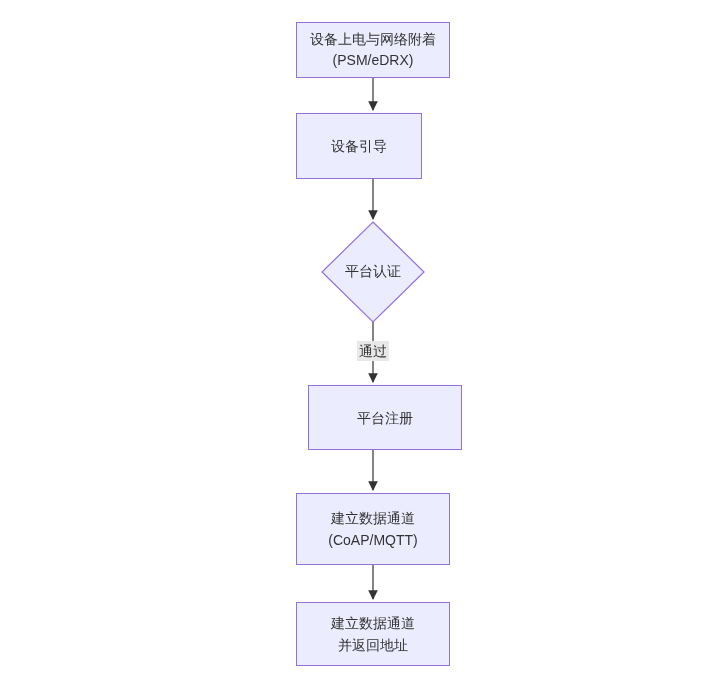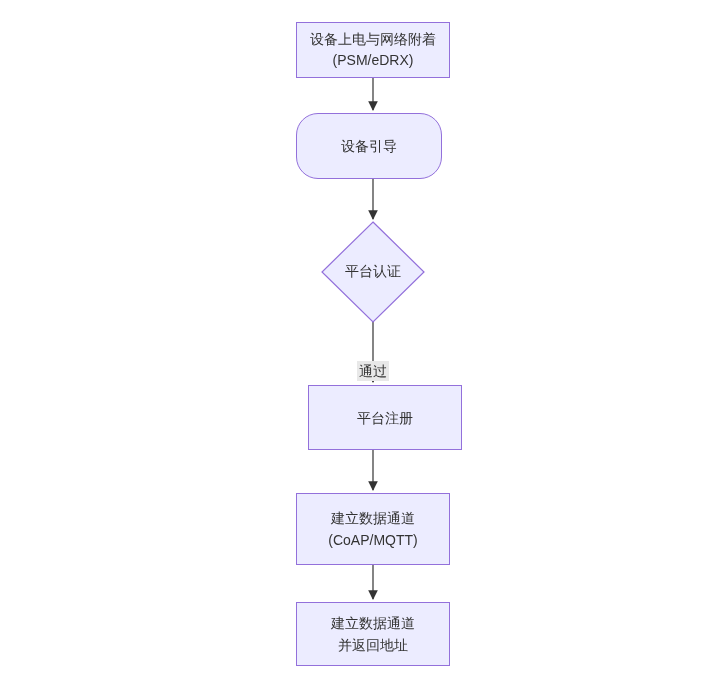--- a/index.html
+++ b/index.html
@@ -68,21 +68,20 @@
     font-size: 14px;
   }
   .edge-label {
     position: absolute;
     transform: translate(-50%, -50%);
     background: var(--edge-label-bg, #e8e8e8);
     padding: 0 2px;
     font-size: 14px;
     line-height: 20px;
     white-space: nowrap;
-    margin-top: 20px;
   }
 </style>
 </head>
 <body>
 
 <div class="canvas">
 
   <svg class="edges-svg" viewBox="0 0 726 700">
     <defs>
       <marker id="arrow" viewBox="0 0 10 10" refX="9" refY="5" markerWidth="8" markerHeight="8" orient="auto-start-reverse">
@@ -97,21 +96,21 @@
     <line class="edge-line" x1="373" y1="557" x2="373" y2="599" marker-end="url(#arrow)"></line>
 
     <polygon class="diamond-poly" points="373,222 424,272 373,322 322,272"></polygon>
   </svg>
 
   <div class="node small" style="left:296px; top:22px; width:154px; height:56px;">
     <div>设备上电与网络附着</div>
     <div>(PSM/eDRX)</div>
   </div>
 
-  <div class="node" style="left:296px; top:113px; width:146px; height:66px;border-radius:22px;">
+  <div class="node" style="left:296px; top:113px; width:126px; height:66px;">
     <div>设备引导</div>
   </div>
 
   <div class="diamond-label">
     <div>平台认证</div>
   </div>
 
   <div class="edge-label" style="left:373px; top:351px;">通过</div>
 
   <div class="node" style="left:296px; top:385px; width:154px; height:65px;margin-left:12px;">

